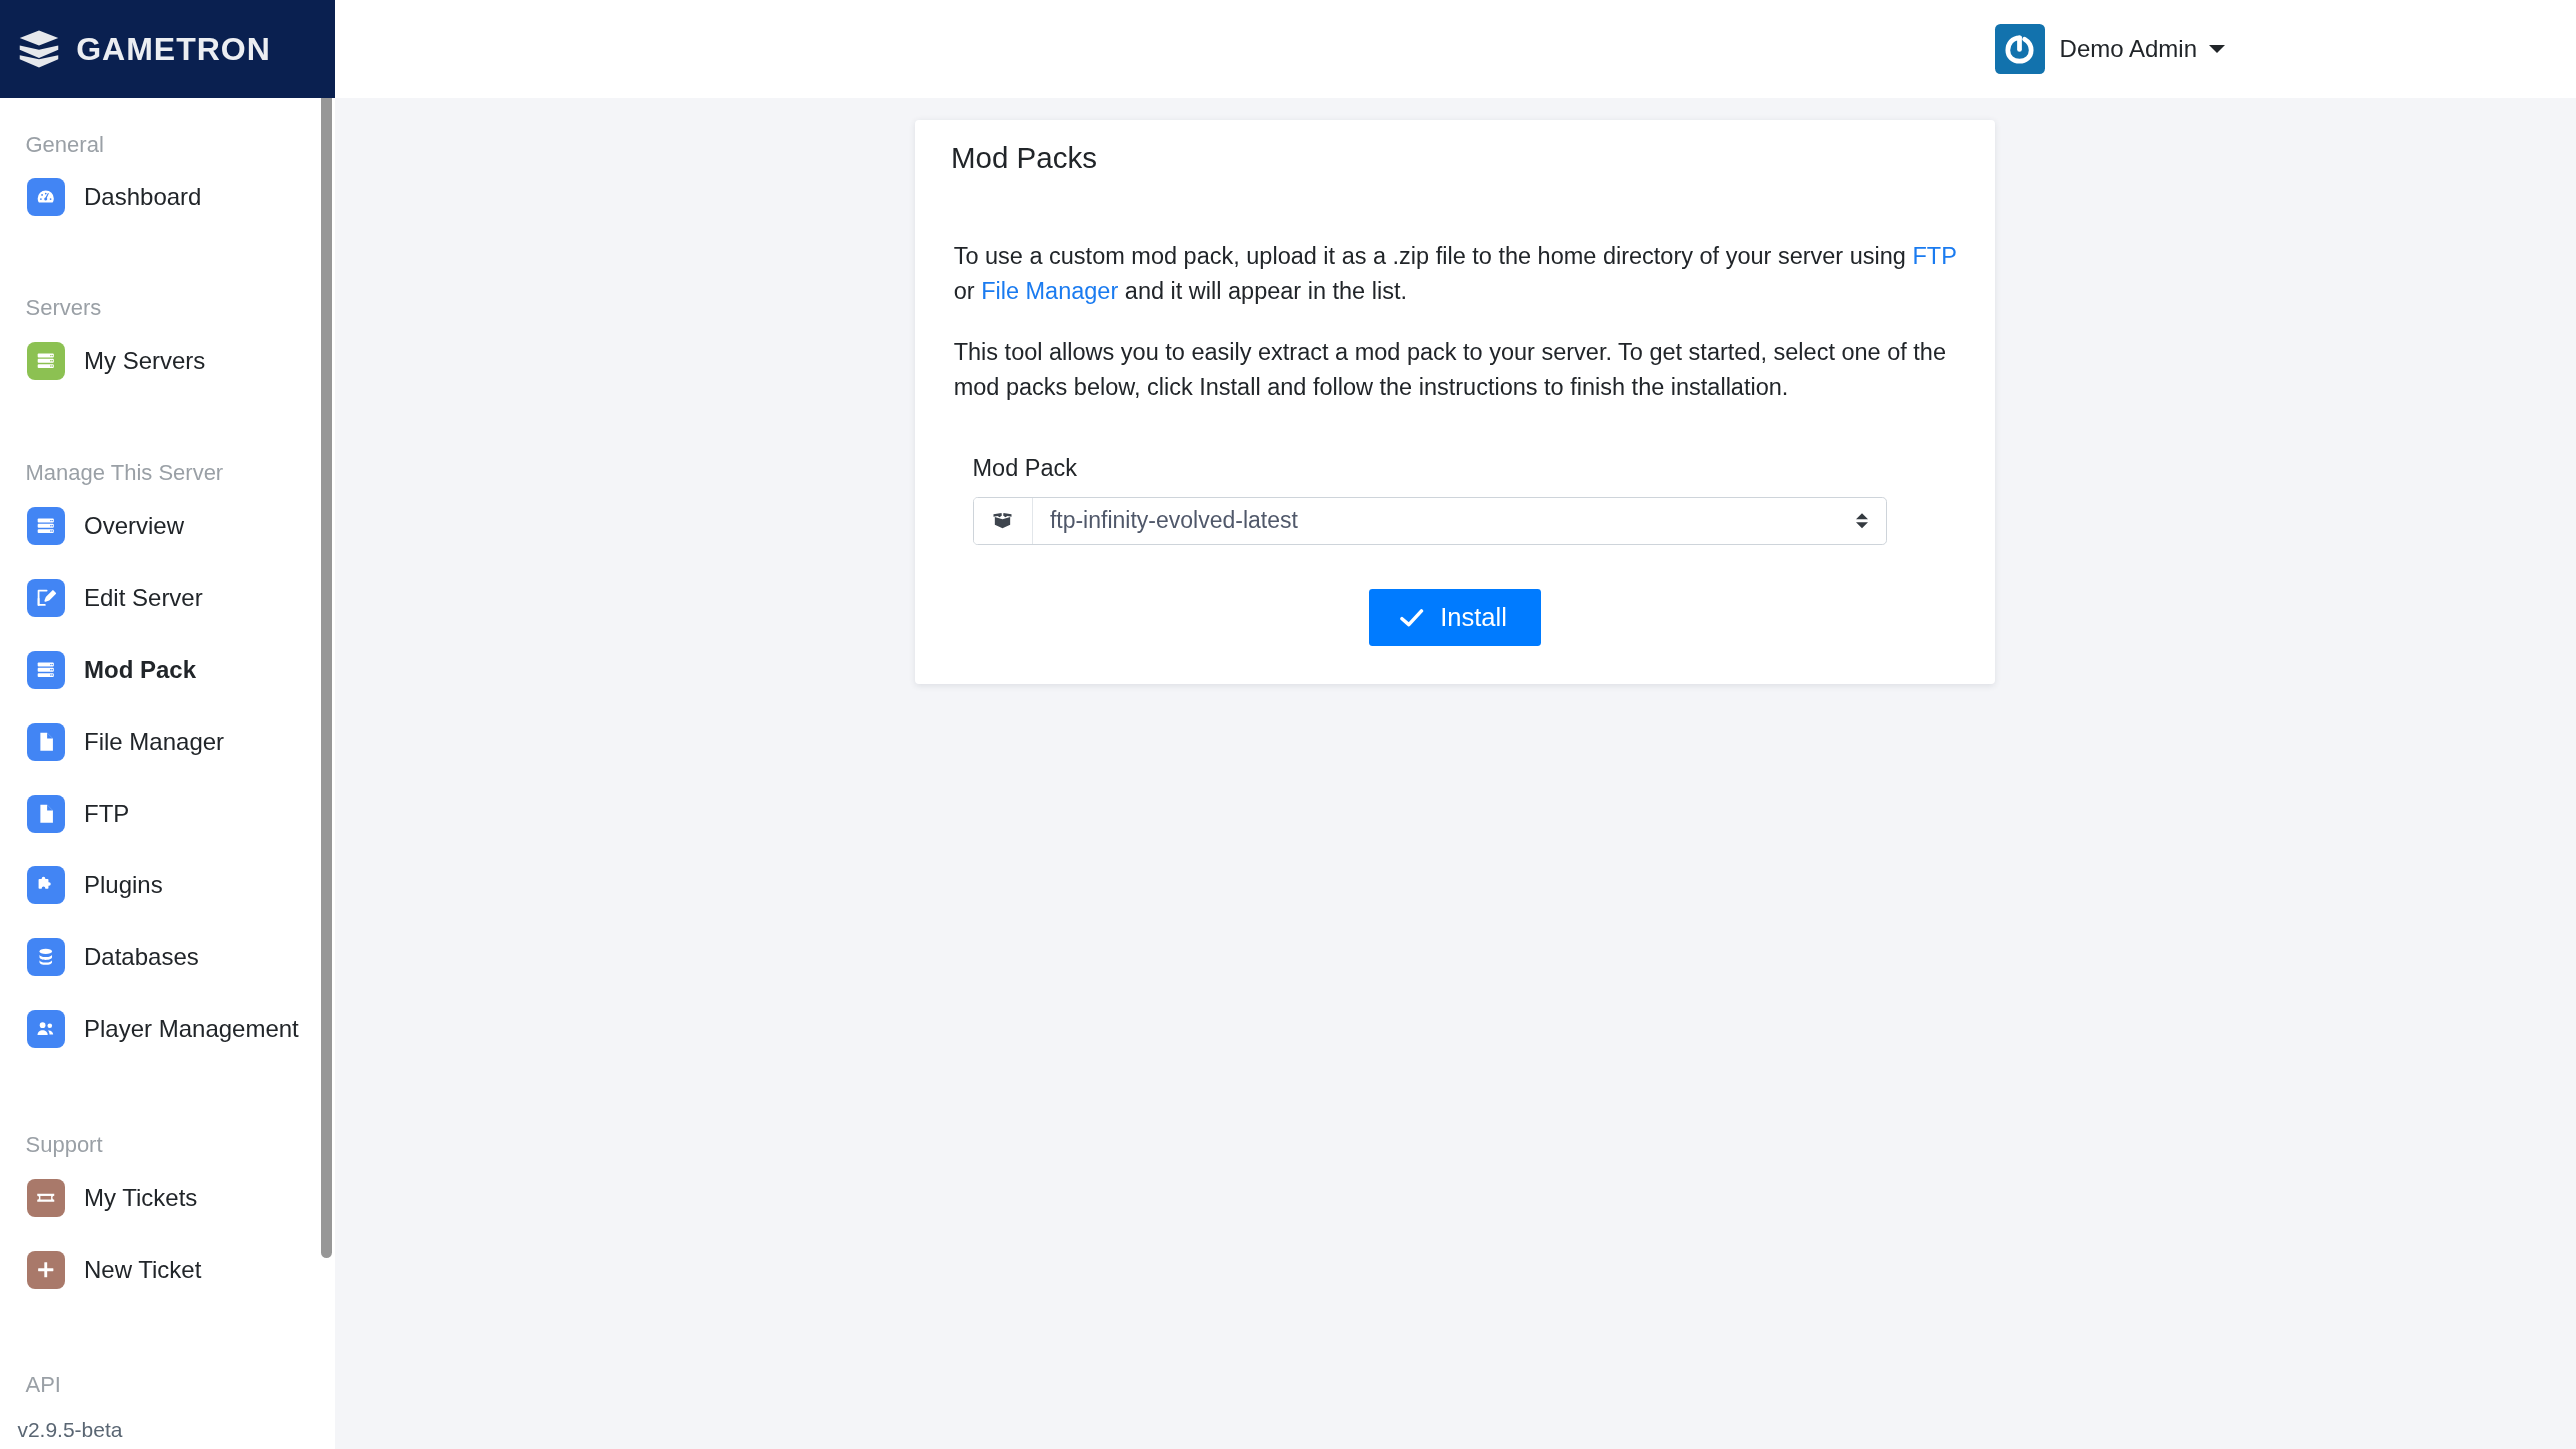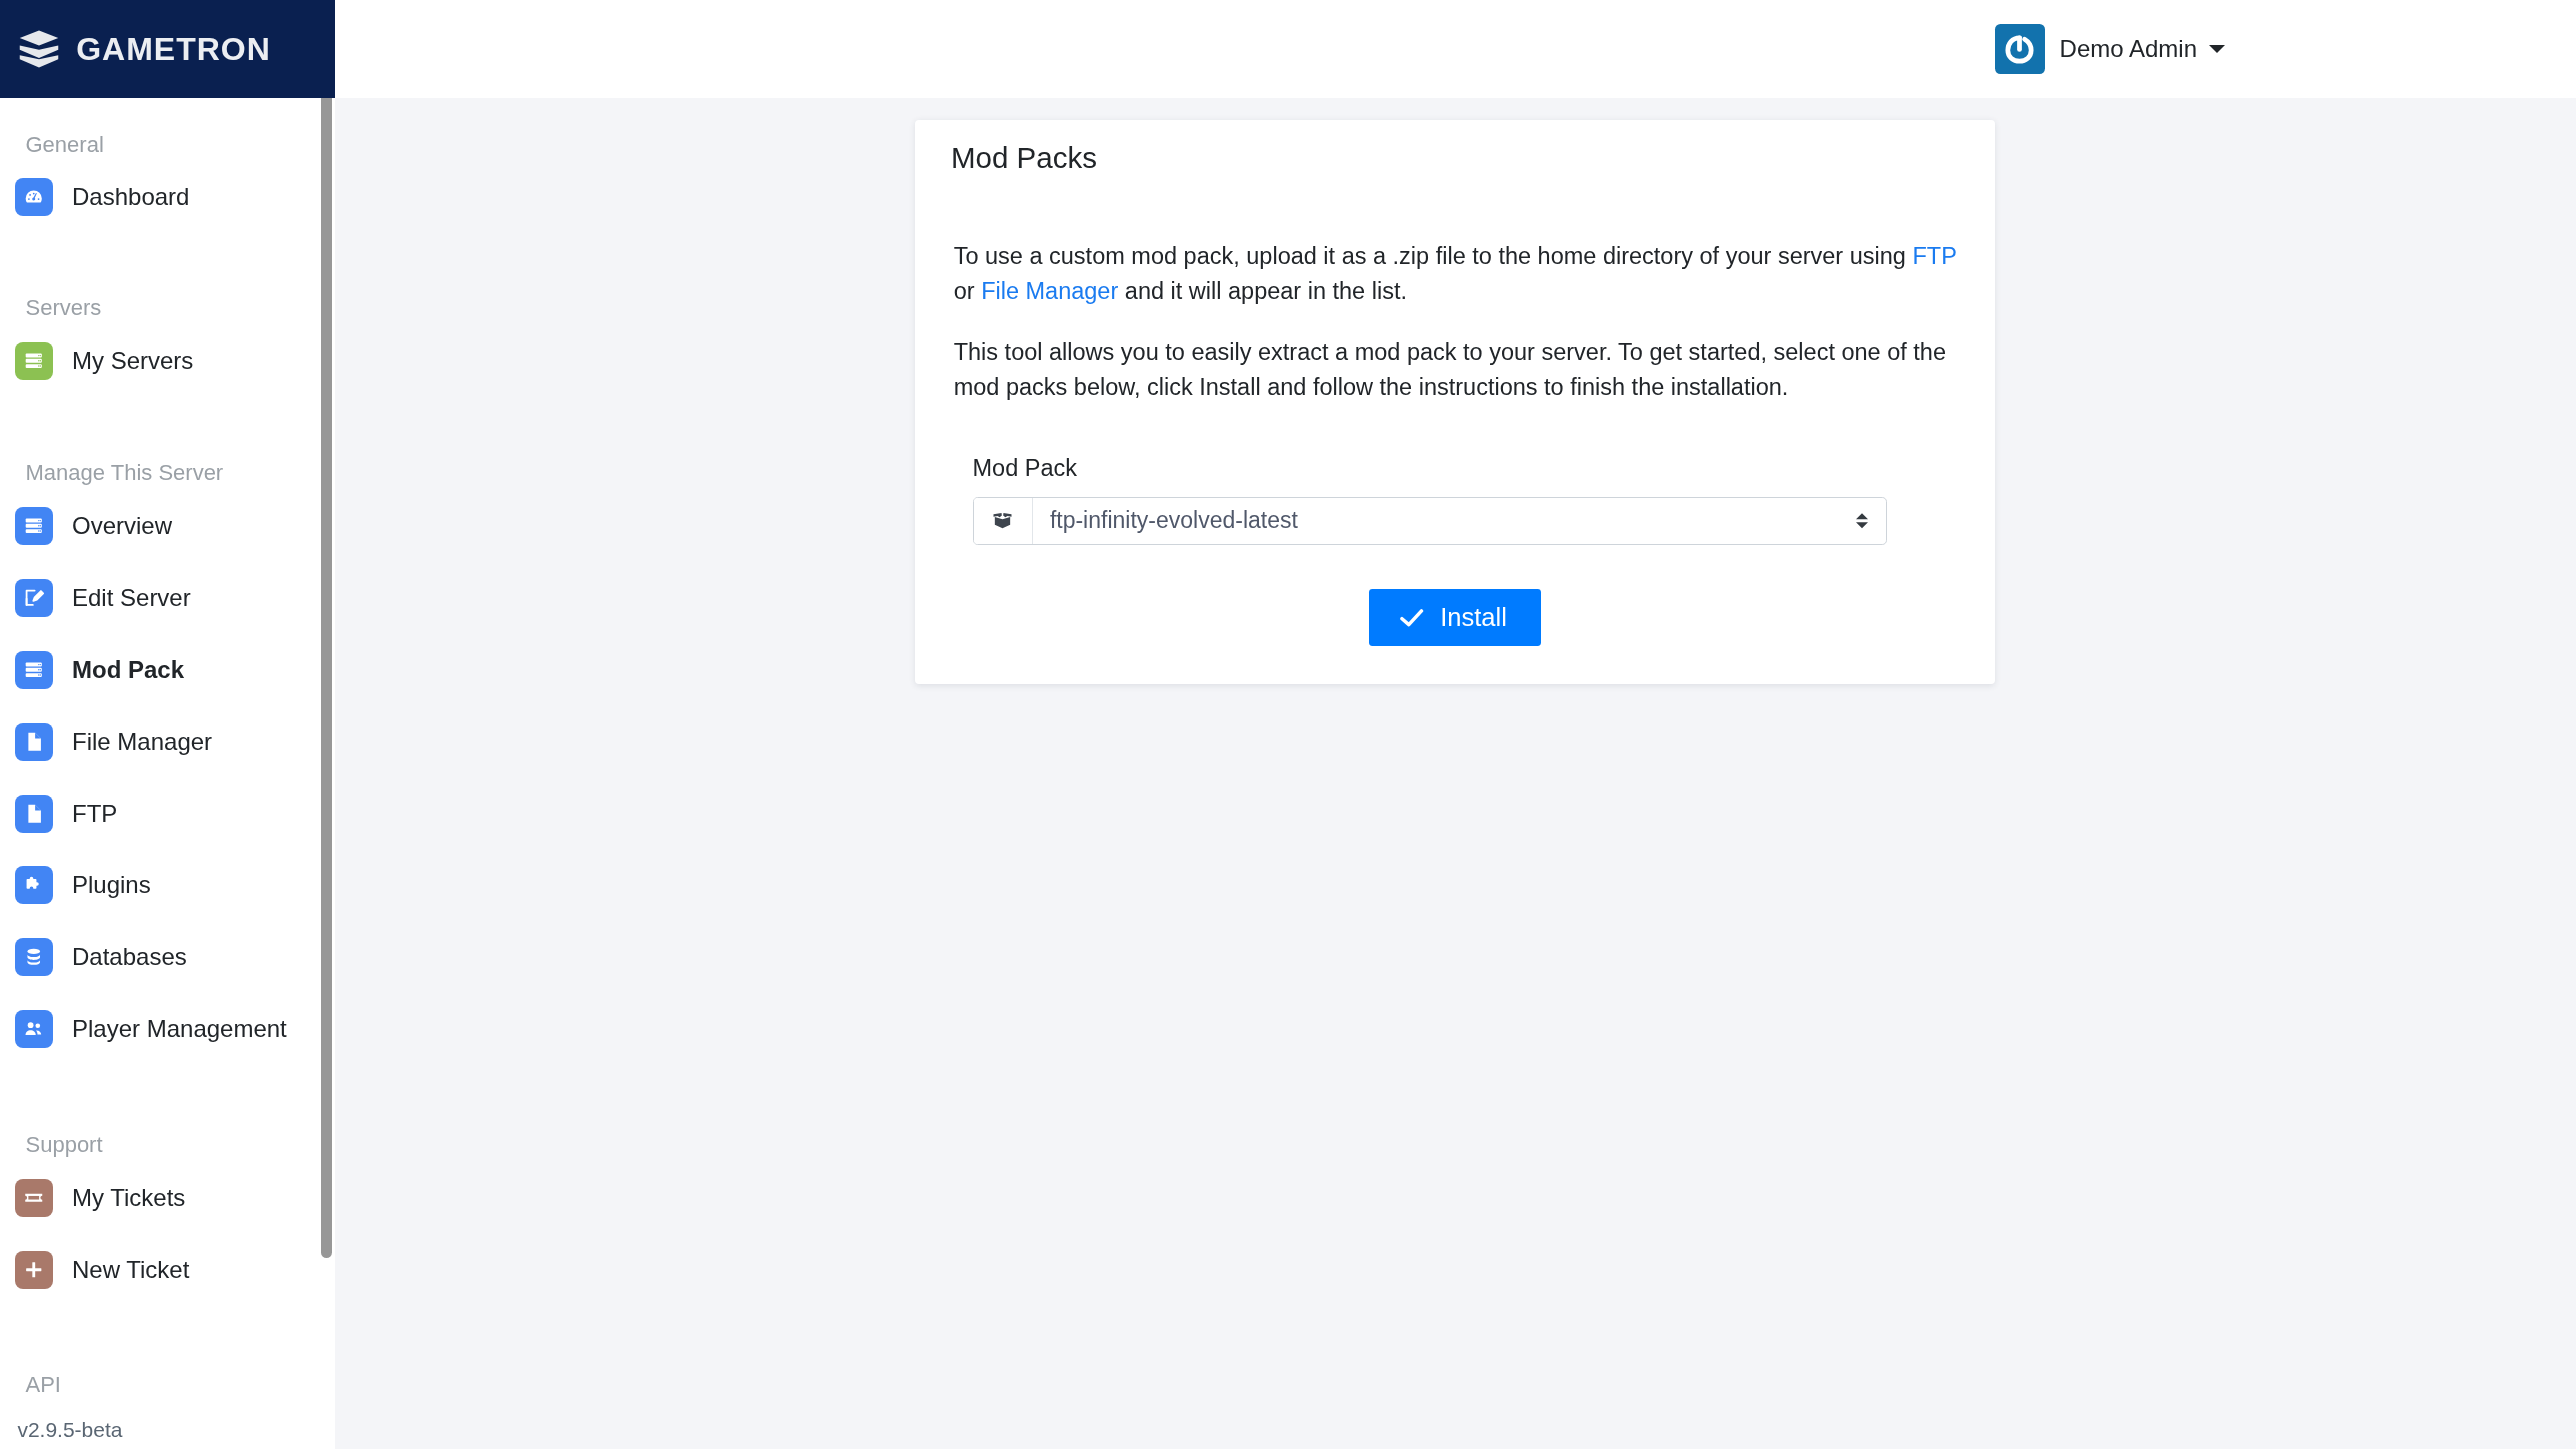--- a/index.html
+++ b/index.html
@@ -109,21 +109,21 @@
     font-size: 22px;
     padding: 0 0 0 25.5px;
     line-height: 1;
     white-space: nowrap;
   }
 
   .nav-item {
     display: flex;
     align-items: center;
     gap: 19px;
-    padding-left: 15px;
+    padding-left: 27px;
     height: 51px;
     text-decoration: none;
     cursor: pointer;
   }
 
   .nav-icon {
     width: 38px; height: 38px;
     border-radius: 8px;
     flex: none;
     display: flex;

